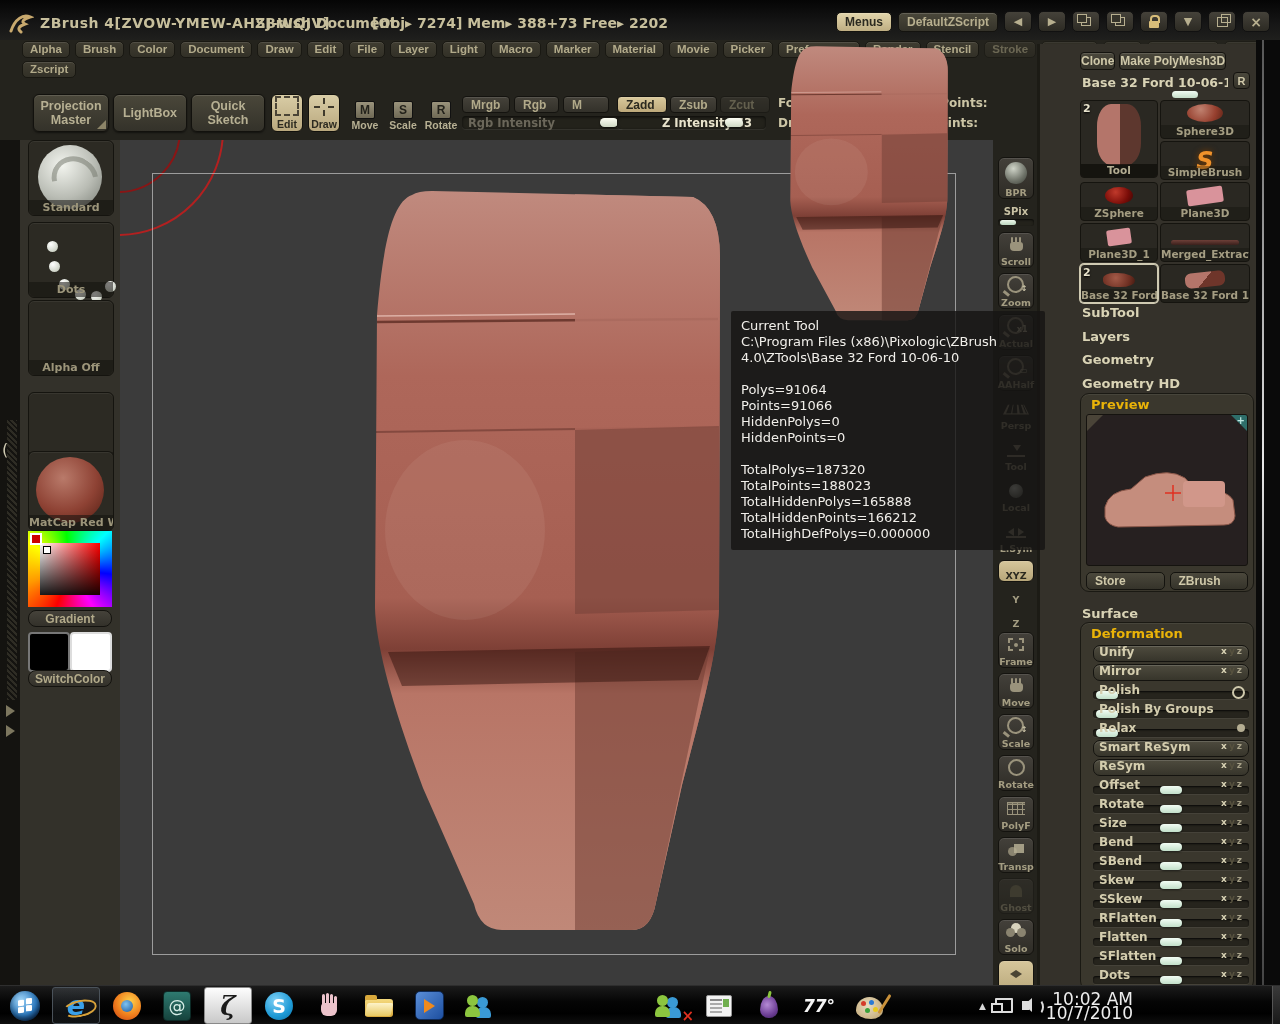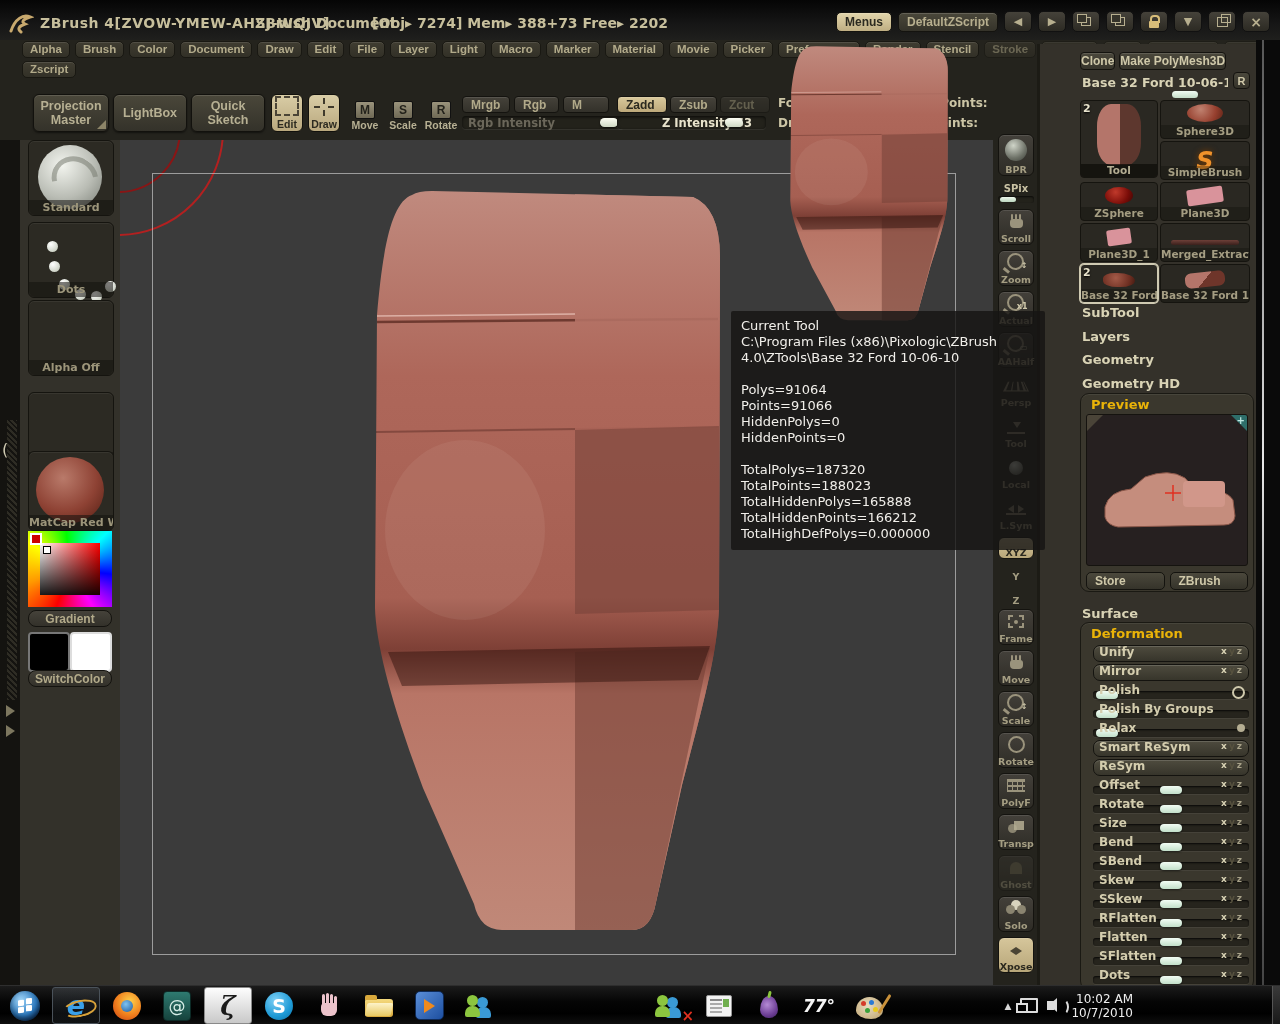--- a/index.html
+++ b/index.html
@@ -102,21 +102,21 @@
   .canvas{position:absolute;top:140px;left:120px;width:873px;height:845px;background:#3b3b3b;overflow:hidden;}
   .doc-frame{position:absolute;left:32px;top:33px;width:802px;height:780px;border:1px solid rgba(190,190,190,.75);}
   .canvas svg.arcs{position:absolute;left:0;top:0;}
   
   .tooltip{position:absolute;left:731px;top:311px;width:314px;height:239px;z-index:30;
     background:rgba(22,21,19,.82);border-radius:2px;color:#f1efea;font-size:13px;line-height:16px;
     padding:7px 10px;box-sizing:border-box;white-space:pre;}
   
   .float-model{position:absolute;left:788px;top:44px;z-index:25;}
   
-  .vbar{position:absolute;top:134px;left:995px;width:42px;height:844px;display:flex;flex-direction:column;align-items:center;}
+  .vbar{position:absolute;top:157px;left:995px;width:42px;height:844px;display:flex;flex-direction:column;align-items:center;}
   .vbtn{position:relative;width:34px;height:34px;margin-bottom:5px;border-radius:6px;
     background:linear-gradient(#43403a,#2e2c26);border:1px solid #14130f;
     box-shadow:inset 0 1px 0 rgba(255,255,255,.1);flex:none;
     display:flex;flex-direction:column;align-items:center;justify-content:flex-end;}
   .vbtn.frameless{background:transparent;border-color:transparent;box-shadow:none;}
   .vbtn.active{background:linear-gradient(#d6c69b,#b7a679);}
   .vbtn.active .vlabel{color:#2b291f;}
   .vbtn.disabled{opacity:.35;}
   .vbtn.small{height:20px;margin-bottom:2px;}
   .vlabel{color:#a49d82;font-size:9.5px;font-weight:bold;line-height:11px;white-space:nowrap;}
@@ -238,21 +238,21 @@
   .tb-slot.boxed{background:linear-gradient(rgba(120,130,140,.25),rgba(20,25,30,.4));border:1px solid #4a525a;}
   .tb-slot.activeapp{background:linear-gradient(#fdfdfd,#c9c9c9);border:1px solid #8a8a8a;}
   .tray{position:absolute;right:8px;top:0;height:39px;display:flex;align-items:center;gap:9px;}
   .tray-arrow{color:#d8d8d8;font-size:9px;}
   .net-icon{position:relative;width:14px;height:11px;border:2px solid #dcdcdc;border-radius:1px;}
   .net-icon::after{content:'';position:absolute;left:-6px;bottom:-2px;width:8px;height:6px;border:2px solid #dcdcdc;background:#000;}
   .vol-icon{position:relative;width:7px;height:9px;background:#dcdcdc;margin-right:8px;}
   .vol-icon::before{content:'';position:absolute;left:2px;top:-3px;border:7px solid transparent;border-right:8px solid #dcdcdc;border-left:none;}
   .vol-icon::after{content:'';position:absolute;left:10px;top:-2px;width:8px;height:12px;
     border:2px solid transparent;border-right:2px solid #dcdcdc;border-radius:50%;}
-  .clock{color:#eee;font-size:12px;text-align:right;line-height:14px;}
+  .clock{color:#eee;font-size:17px;text-align:right;line-height:14px;}
   .desk-sliver{position:absolute;right:0;top:0;width:7px;height:39px;background:linear-gradient(#3a3a3a,#181818);border-left:1px solid #555;}
   
   .ti{position:relative;}
   .ti-start{width:30px;height:30px;border-radius:50%;
     background:radial-gradient(circle at 36% 30%,#9fd4f7,#2e7cc2 55%,#0b2f5e 85%);box-shadow:inset 0 -3px 6px rgba(0,0,0,.5);}
   .ti-start::after{content:'';position:absolute;left:8px;top:9px;width:6px;height:6px;background:#fff;border-radius:1px;
     box-shadow:8px -1px 0 #fff,0 7px 0 #fff,8px 6px 0 #fff;transform:skewY(-6deg);}
   .ti-ie{font-size:27px;font-weight:bold;font-style:italic;color:#3aa0e8;line-height:30px;}
   .ti-ie::after{content:'';position:absolute;left:-4px;top:9px;width:30px;height:13px;border:2px solid #d8a23a;
     border-left-color:transparent;border-radius:50%;transform:rotate(-12deg);}

